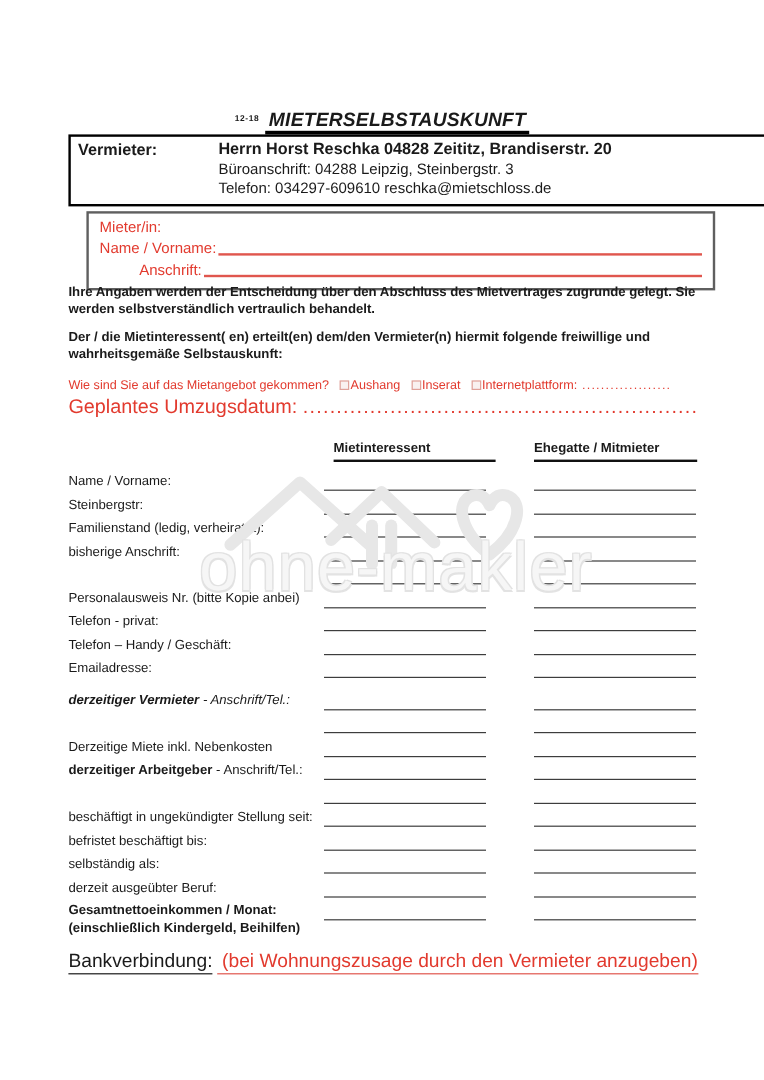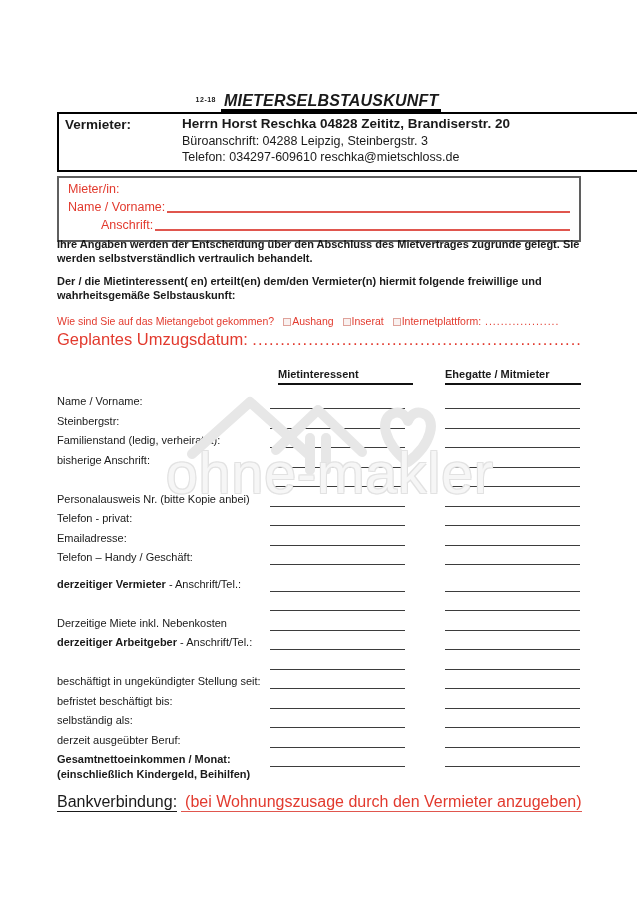--- a/index.html
+++ b/index.html
@@ -18,21 +18,21 @@
   
   .vermieter-box {
     position:absolute; top:112px; left:57px; width:604px; box-sizing:border-box;
     border:2px solid #000; padding:2px 4px 4px 6px; display:flex;
   }
   .v-label { width:117px; font-weight:bold; font-size:13.5px; padding-top:1px; }
   .v-lines { flex:1; font-size:12.5px; line-height:16.5px; }
   .v-line1 { font-weight:bold; font-size:13.5px; }
   
   .mieter-box {
-    position:absolute; top:176px; left:57px; width:524px; box-sizing:border-box;
+    position:absolute; top:176px; left:72px; width:524px; box-sizing:border-box;
     border:2px solid #5f5f5f; padding:3px 9px 7px 9px;
     color:#e23a2e; font-size:12.5px; line-height:16px;
   }
   .m-row { display:flex; align-items:flex-end; margin-top:2px; }
   .fill-line { flex:1; border-bottom:2px solid #e0564e; margin:0 0 2px 2px; height:12px; }
   .indent { margin-left:33px; }
   
   .para { position:absolute; left:57px; width:526px; font-size:11px; font-weight:bold; line-height:13.5px; }
   .para1 { top:238px; }
   .para2 { top:275px; }
@@ -48,21 +48,21 @@
   
   .col-header {
     position:absolute; top:368px; font-size:11px; font-weight:bold;
     border-bottom:2px solid #111; padding-bottom:3px; box-sizing:border-box;
   }
   .col-header.h1 { left:278px; width:135px; }
   .col-header.h2 { left:445px; width:136px; }
   
   .form-rows { position:absolute; top:392px; left:57px; width:524px; }
   .form-row { position:relative; min-height:19.5px; }
-  .form-row.gap { margin-top:7px; }
+  .form-row.gap { margin-top:7px;font-style:italic; }
   .row-label { font-size:11px; padding-top:3px; width:215px; line-height:13px; }
   .row-label .b { font-weight:bold; }
   .row-sub { font-size:11px; font-weight:bold; margin-top:2px; }
   .line { position:absolute; top:16px; height:0; border-bottom:1.5px solid #3d3d3d; }
   .line.c1 { left:213px; width:135px; }
   .line.c2 { left:388px; width:135px; }
   
   .bank-row { position:absolute; top:793px; left:57px; font-size:16px; white-space:nowrap; }
   .bank-label { font-weight:normal; color:#1a1a1a; border-bottom:1.5px solid #1a1a1a; padding-bottom:1px; }
   .bank-note { color:#e23a2e; border-bottom:1.5px solid #e0564e; padding-bottom:1px; margin-left:4px; padding-left:4px; }
@@ -151,26 +151,26 @@
         <div class="row-label"><span>Personalausweis Nr. (bitte Kopie anbei)</span></div>
         <div class="line c1"></div>
         <div class="line c2"></div>
       </div>
       <div class="form-row">
         <div class="row-label"><span>Telefon - privat:</span></div>
         <div class="line c1"></div>
         <div class="line c2"></div>
       </div>
       <div class="form-row">
+        <div class="row-label"><span>Telefon – Handy / Geschäft:</span></div>
+        <div class="line c1"></div>
+        <div class="line c2"></div>
+      </div>
+      <div class="form-row">
         <div class="row-label"><span>Emailadresse:</span></div>
-        <div class="line c1"></div>
-        <div class="line c2"></div>
-      </div>
-      <div class="form-row">
-        <div class="row-label"><span>Telefon – Handy / Geschäft:</span></div>
         <div class="line c1"></div>
         <div class="line c2"></div>
       </div>
       <div class="form-row gap">
         <div class="row-label"><span class="b">derzeitiger Vermieter</span><span> - Anschrift/Tel.:</span></div>
         <div class="line c1"></div>
         <div class="line c2"></div>
       </div>
       <div class="form-row">
         <div class="row-label"></div>

